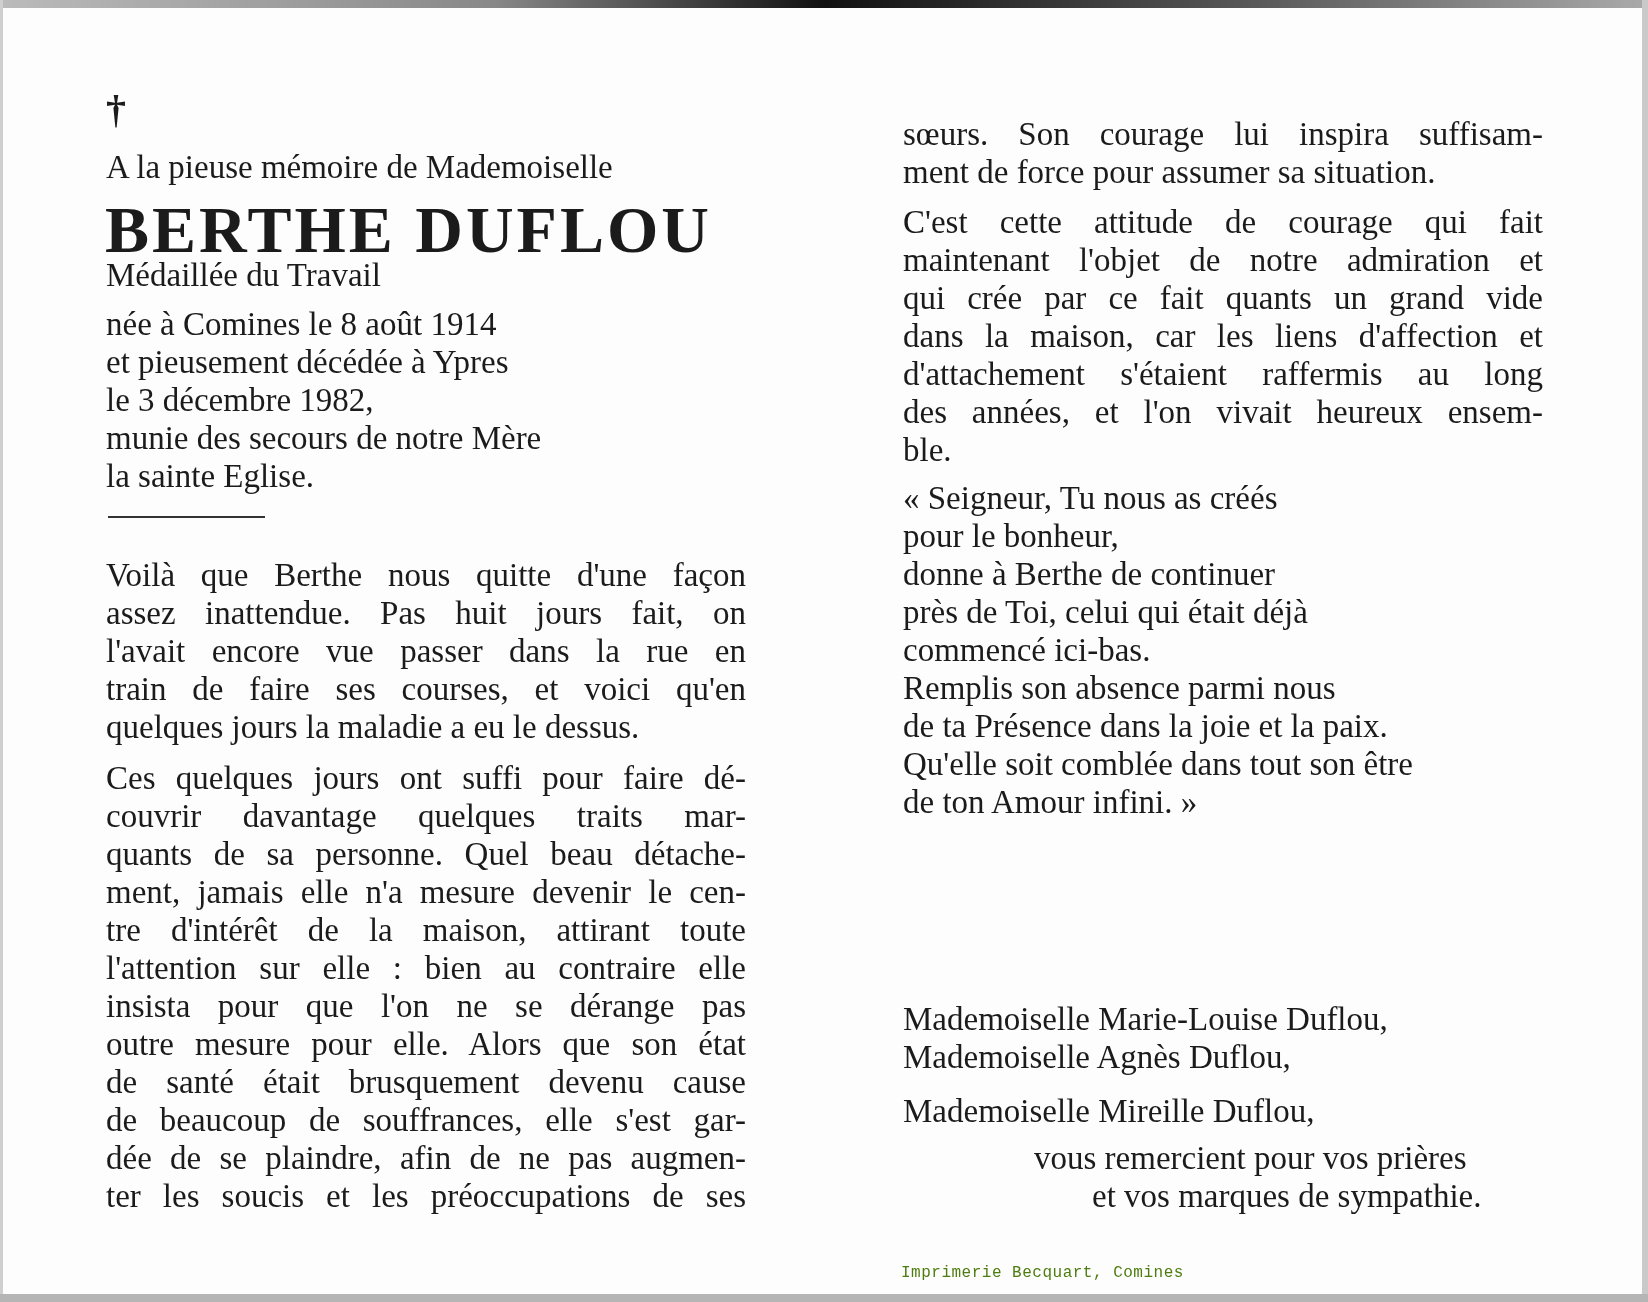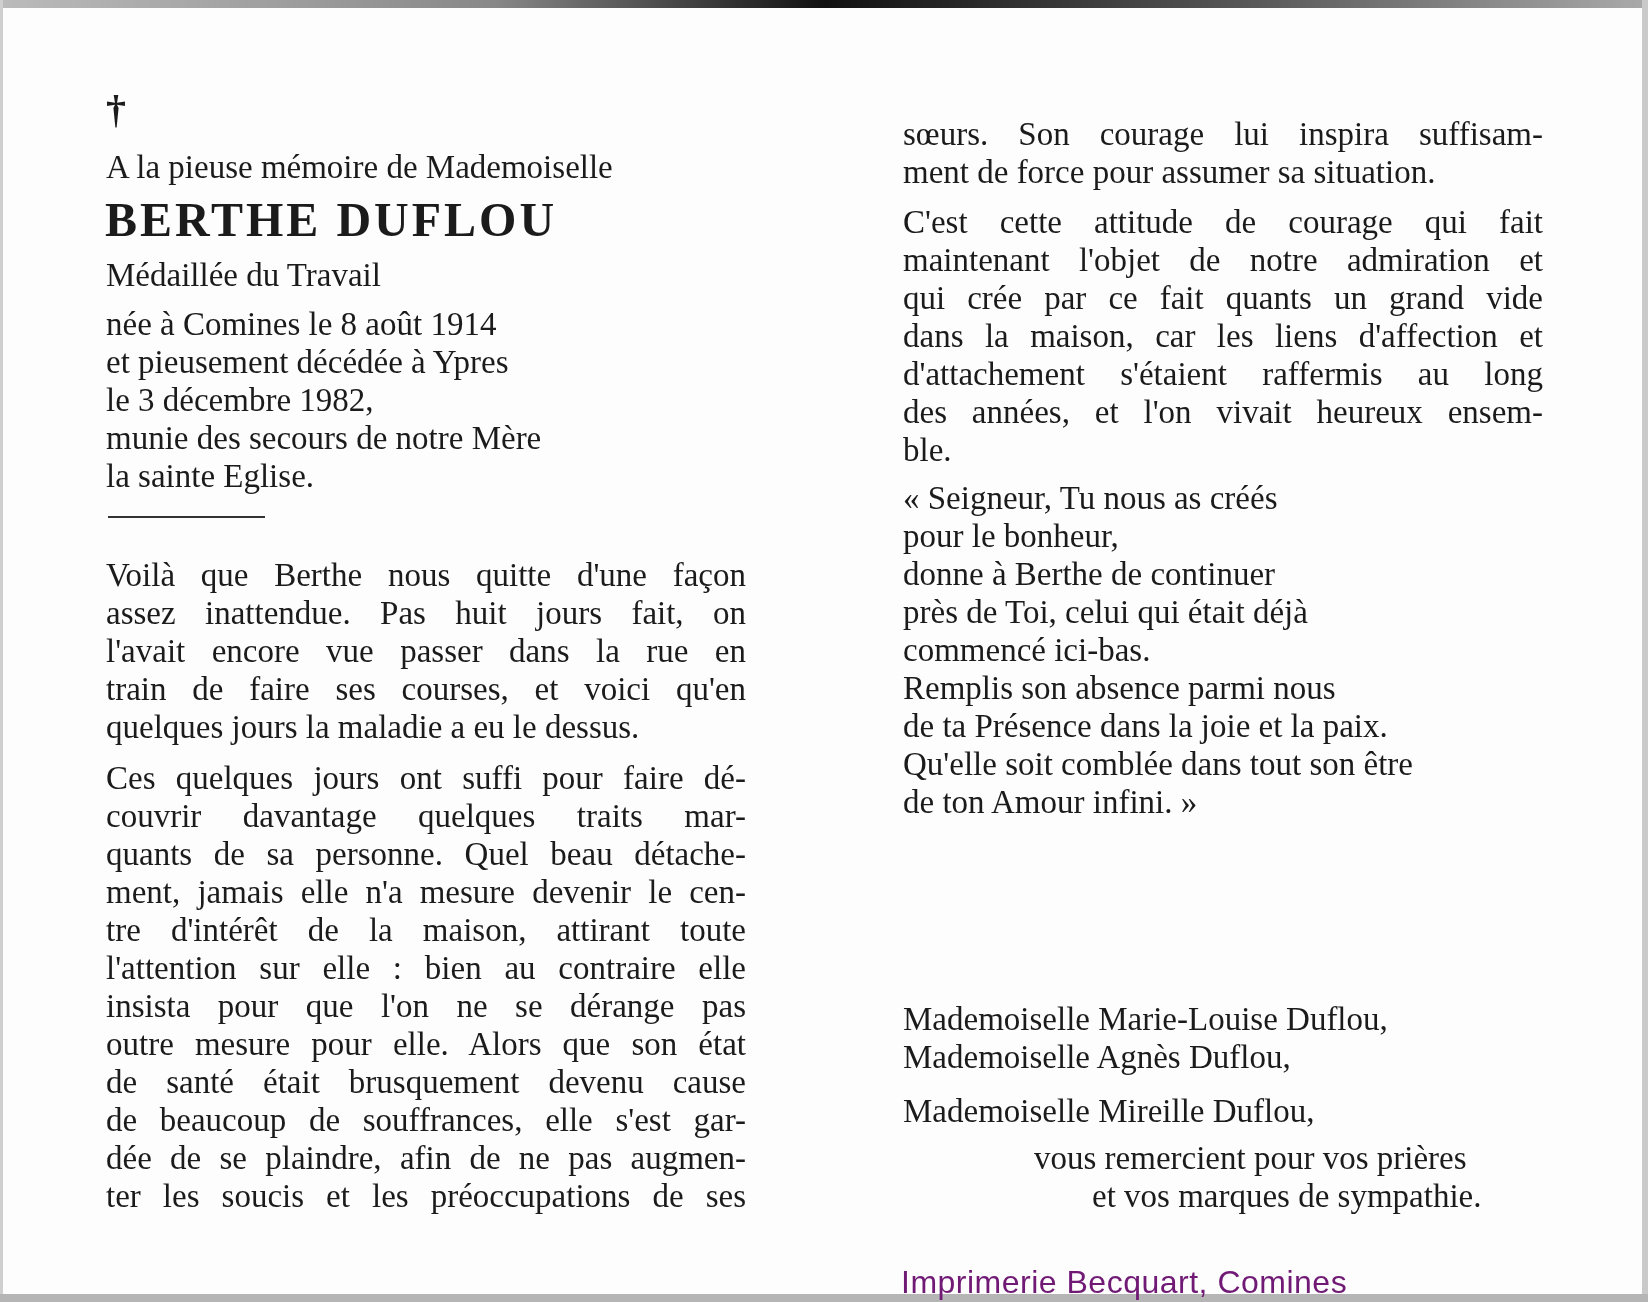--- a/index.html
+++ b/index.html
@@ -6,24 +6,24 @@
   body { width:1648px; height:1302px; background:#fdfdfd; position:relative; overflow:hidden;
          font-family:"Liberation Serif","DejaVu Serif",serif; color:#1b1b1b; }
   .topshade { position:absolute; left:0; top:0; width:1648px; height:8px;
               background:linear-gradient(to right,#bbb 0%,#888 30%,#111 50%,#555 75%,#aaa 100%); }
   .bottomedge { position:absolute; left:0; bottom:0; width:1648px; height:8px; background:#b5b5b5; }
   .rightedge { position:absolute; right:0; top:0; width:6px; height:1302px; background:#c9c9c9; }
   .leftedge { position:absolute; left:0; top:0; width:3px; height:1302px; background:#cfcfcf; }
   .ln { position:absolute; white-space:nowrap; font-size:33px; line-height:38px; }
   .just { text-align:justify; text-align-last:justify; }
   .cross { position:absolute; left:106px; top:86px; font-size:40px; font-weight:bold; }
-  .name { position:absolute; left:105px; top:192px; font-size:48px; font-weight:bold; letter-spacing:3px; white-space:nowrap; }
+  .name { position:absolute; left:105px; top:192px; font-size:66px; font-weight:bold; letter-spacing:3px; white-space:nowrap; }
   .rule { position:absolute; left:108px; top:516px; width:157px; height:2px; background:#333; }
-  .footer { position:absolute; left:901px; top:1264px; font-family:Liberation Sans, sans-serif;
-            font-size:32px; color:#701a75; white-space:nowrap; letter-spacing:0.5px; }
+  .footer { position:absolute; left:901px; top:1264px; font-family:Liberation Mono, monospace;
+            font-size:16px; color:#4d7c0f; white-space:nowrap; letter-spacing:0.5px; }
 </style>
 </head>
 <body>
 
 <div class="topshade"></div>
 <div class="leftedge"></div>
 <div class="rightedge"></div>
 <div class="bottomedge"></div>
 
 <div class="cross">†</div>

